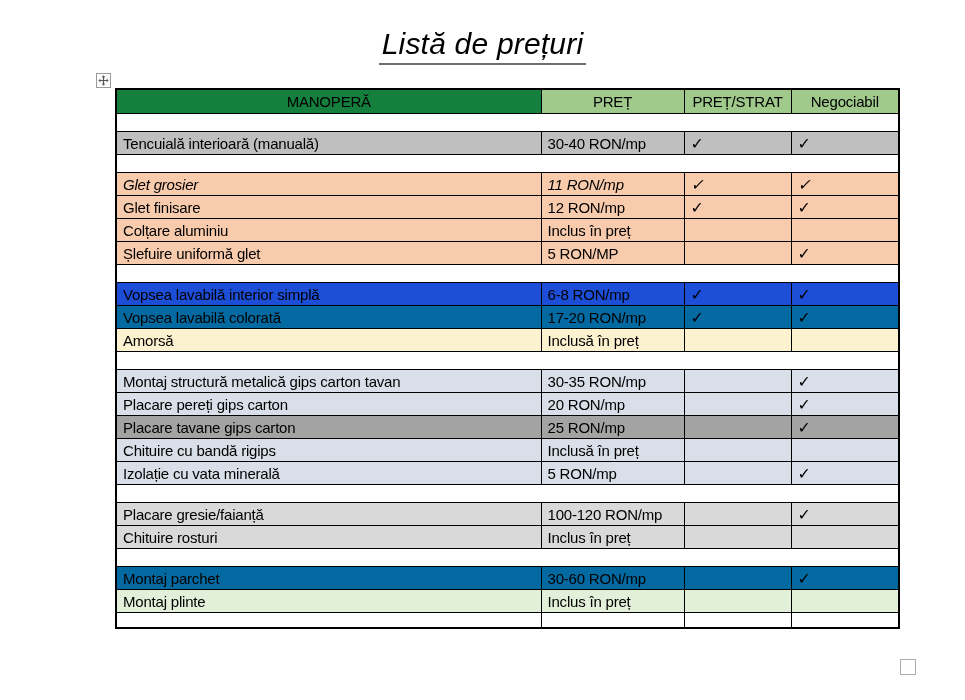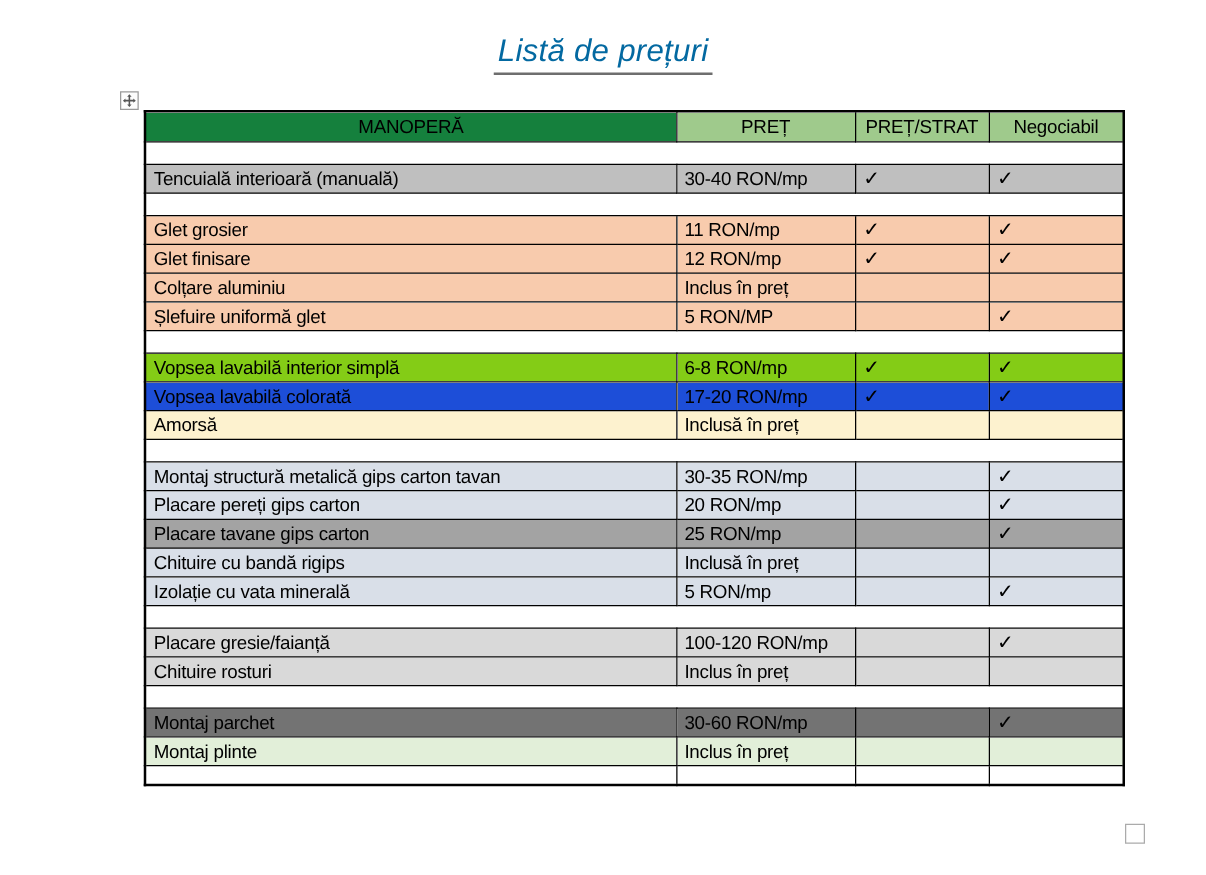--- a/index.html
+++ b/index.html
@@ -2,21 +2,21 @@
 <html><head>
 <meta charset="utf-8">
 <style>
   html,body{margin:0;padding:0;}
   body{
     width:965px;height:700px;position:relative;background:#ffffff;
     font-family:"Liberation Sans",sans-serif;color:#000;overflow:hidden;
   }
   .doc-title{
     position:absolute;top:27px;left:0;width:100%;text-align:center;
-    font-size:25px;font-style:italic;color:#0369a1;letter-spacing:0.2px;
+    font-size:30px;font-style:italic;color:#000000;letter-spacing:0.2px;
   }
   .doc-title span{border-bottom:2px solid #6e6e6e;padding:0 3px 3px 3px;}
 
   .price-table{
     position:absolute;left:115px;top:88px;width:783px;
     border-collapse:collapse;table-layout:fixed;
     font-size:15px;letter-spacing:-0.2px;
     border:2px solid #000;
   }
   .price-table td,.price-table th{
@@ -77,21 +77,21 @@
       </tr>
       <tr style="background: rgb(191, 191, 191);">
         <td class="col-name">Tencuială interioară (manuală)</td>
         <td class="col-price">30-40 RON/mp</td>
         <td class="col-strat check">✓</td>
         <td class="col-neg check">✓</td>
       </tr>
       <tr class="spacer">
         <td colspan="4"></td>
       </tr>
-      <tr style="background: rgb(248, 203, 173);">
+      <tr style="background: rgb(248, 203, 173); font-style: italic;">
         <td class="col-name">Glet grosier</td>
         <td class="col-price">11 RON/mp</td>
         <td class="col-strat check">✓</td>
         <td class="col-neg check">✓</td>
       </tr>
       <tr style="background: rgb(248, 203, 173);">
         <td class="col-name">Glet finisare</td>
         <td class="col-price">12 RON/mp</td>
         <td class="col-strat check">✓</td>
         <td class="col-neg check">✓</td>
@@ -104,27 +104,27 @@
       </tr>
       <tr style="background: rgb(248, 203, 173); margin-top: 28px;">
         <td class="col-name">Șlefuire uniformă glet</td>
         <td class="col-price">5 RON/MP</td>
         <td class="col-strat check"></td>
         <td class="col-neg check">✓</td>
       </tr>
       <tr class="spacer">
         <td colspan="4"></td>
       </tr>
-      <tr style="background: #84cc16;">
+      <tr style="background: #1d4ed8;">
         <td class="col-name">Vopsea lavabilă interior simplă</td>
         <td class="col-price">6-8 RON/mp</td>
         <td class="col-strat check">✓</td>
         <td class="col-neg check">✓</td>
       </tr>
-      <tr style="background: #1d4ed8;">
+      <tr style="background: #0369a1;">
         <td class="col-name">Vopsea lavabilă colorată</td>
         <td class="col-price">17-20 RON/mp</td>
         <td class="col-strat check">✓</td>
         <td class="col-neg check">✓</td>
       </tr>
       <tr style="background: rgb(253, 242, 207);">
         <td class="col-name">Amorsă</td>
         <td class="col-price">Inclusă în preț</td>
         <td class="col-strat check"></td>
         <td class="col-neg check"></td>
@@ -173,21 +173,21 @@
       </tr>
       <tr style="background: rgb(217, 217, 217);">
         <td class="col-name">Chituire rosturi</td>
         <td class="col-price">Inclus în preț</td>
         <td class="col-strat check"></td>
         <td class="col-neg check"></td>
       </tr>
       <tr class="spacer">
         <td colspan="4"></td>
       </tr>
-      <tr style="background: #737373; padding-left: 32px;">
+      <tr style="background: #0369a1; padding-left: 32px;">
         <td class="col-name">Montaj parchet</td>
         <td class="col-price">30-60 RON/mp</td>
         <td class="col-strat check"></td>
         <td class="col-neg check">✓</td>
       </tr>
       <tr style="background: rgb(226, 239, 217);">
         <td class="col-name">Montaj plinte</td>
         <td class="col-price">Inclus în preț</td>
         <td class="col-strat check"></td>
         <td class="col-neg check"></td>

